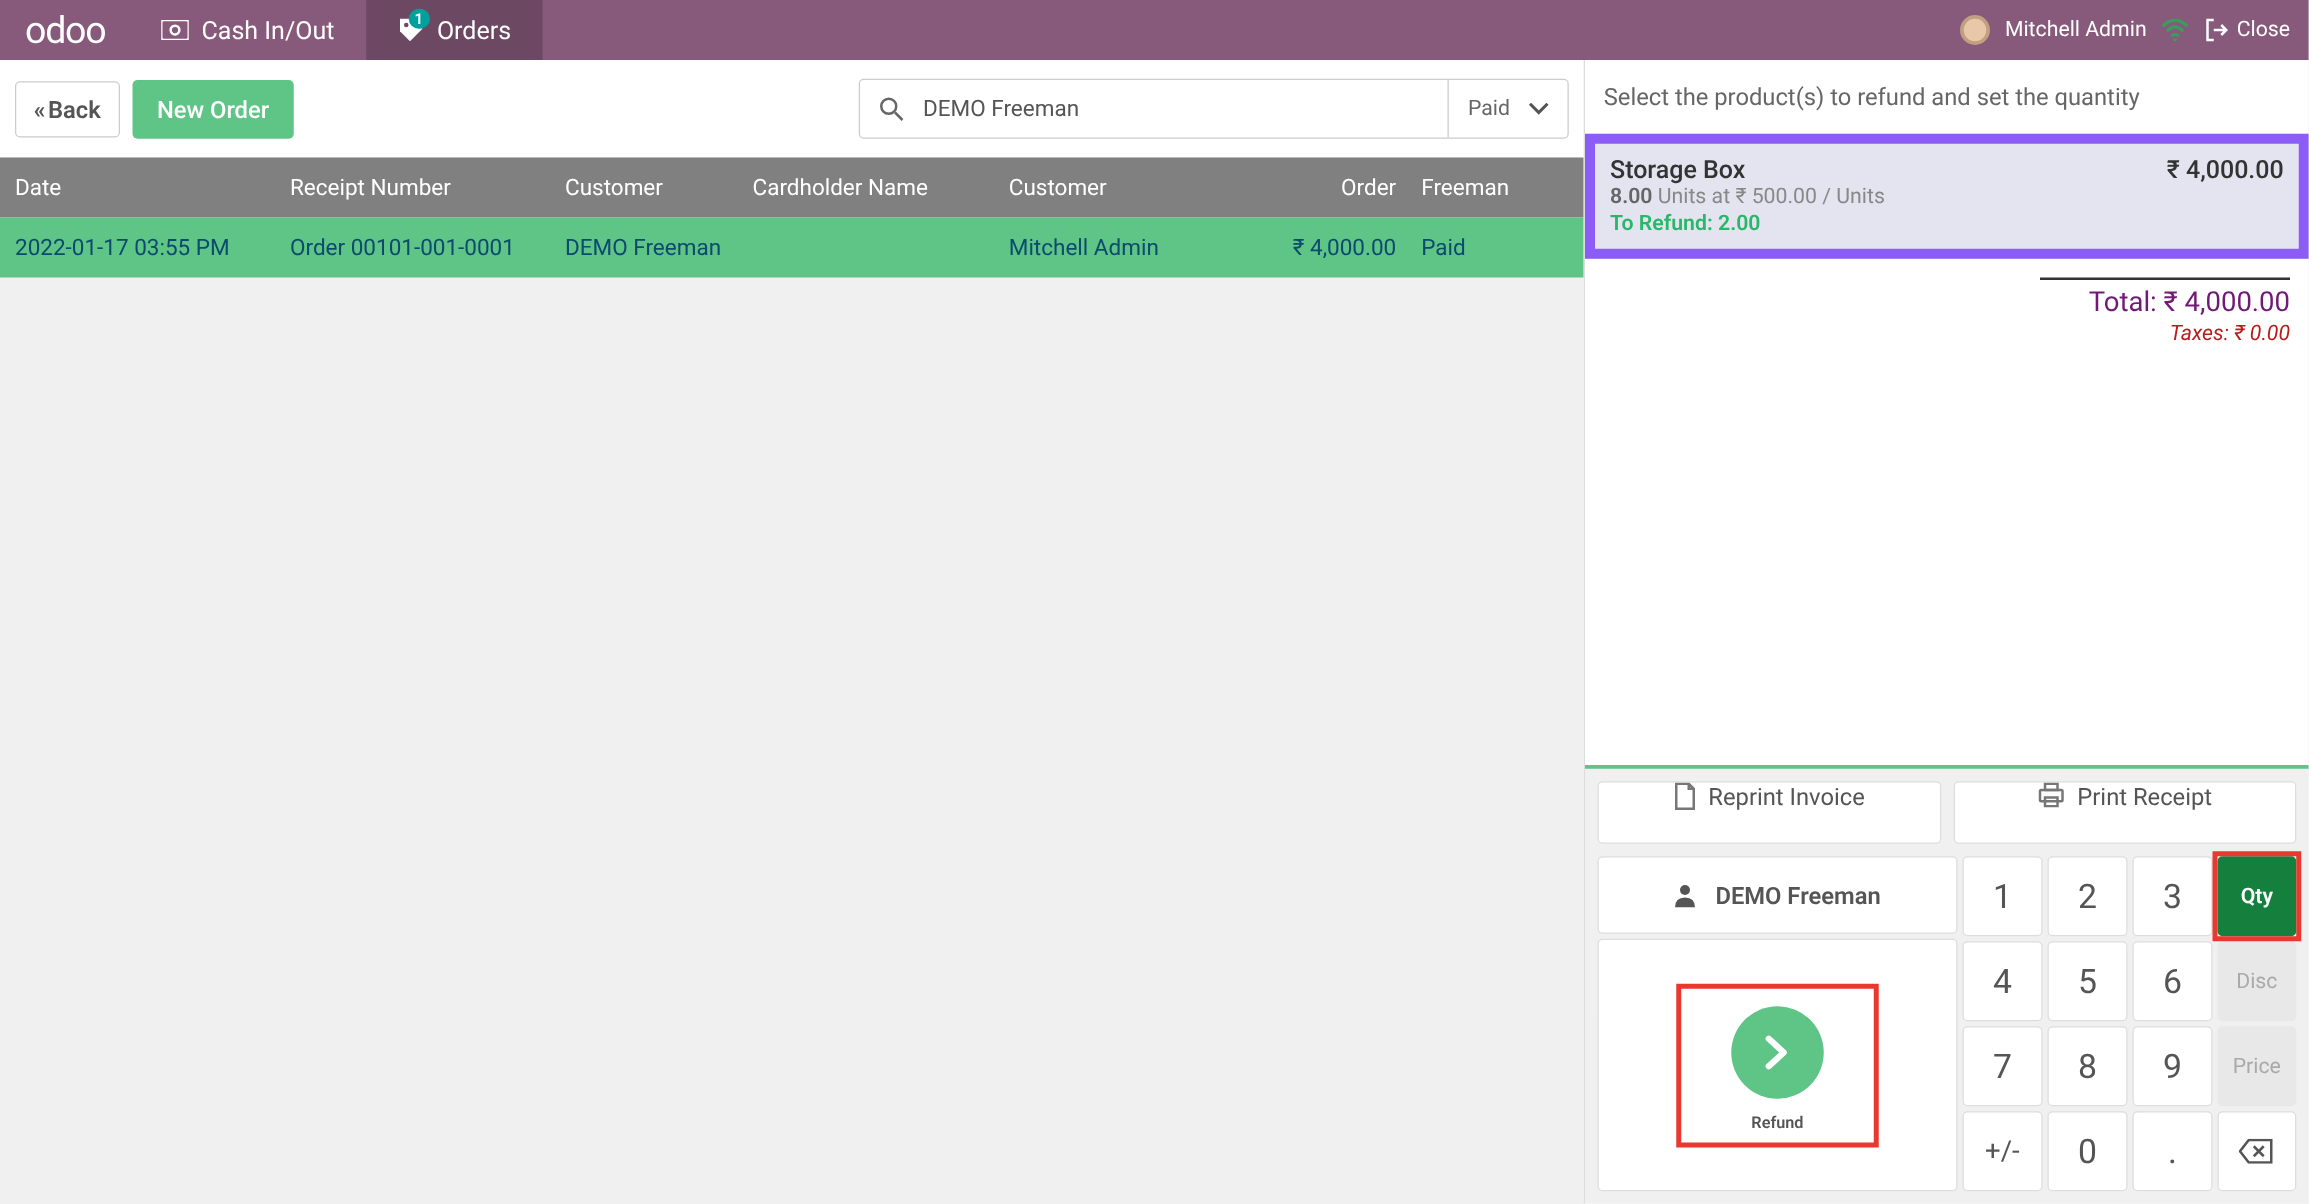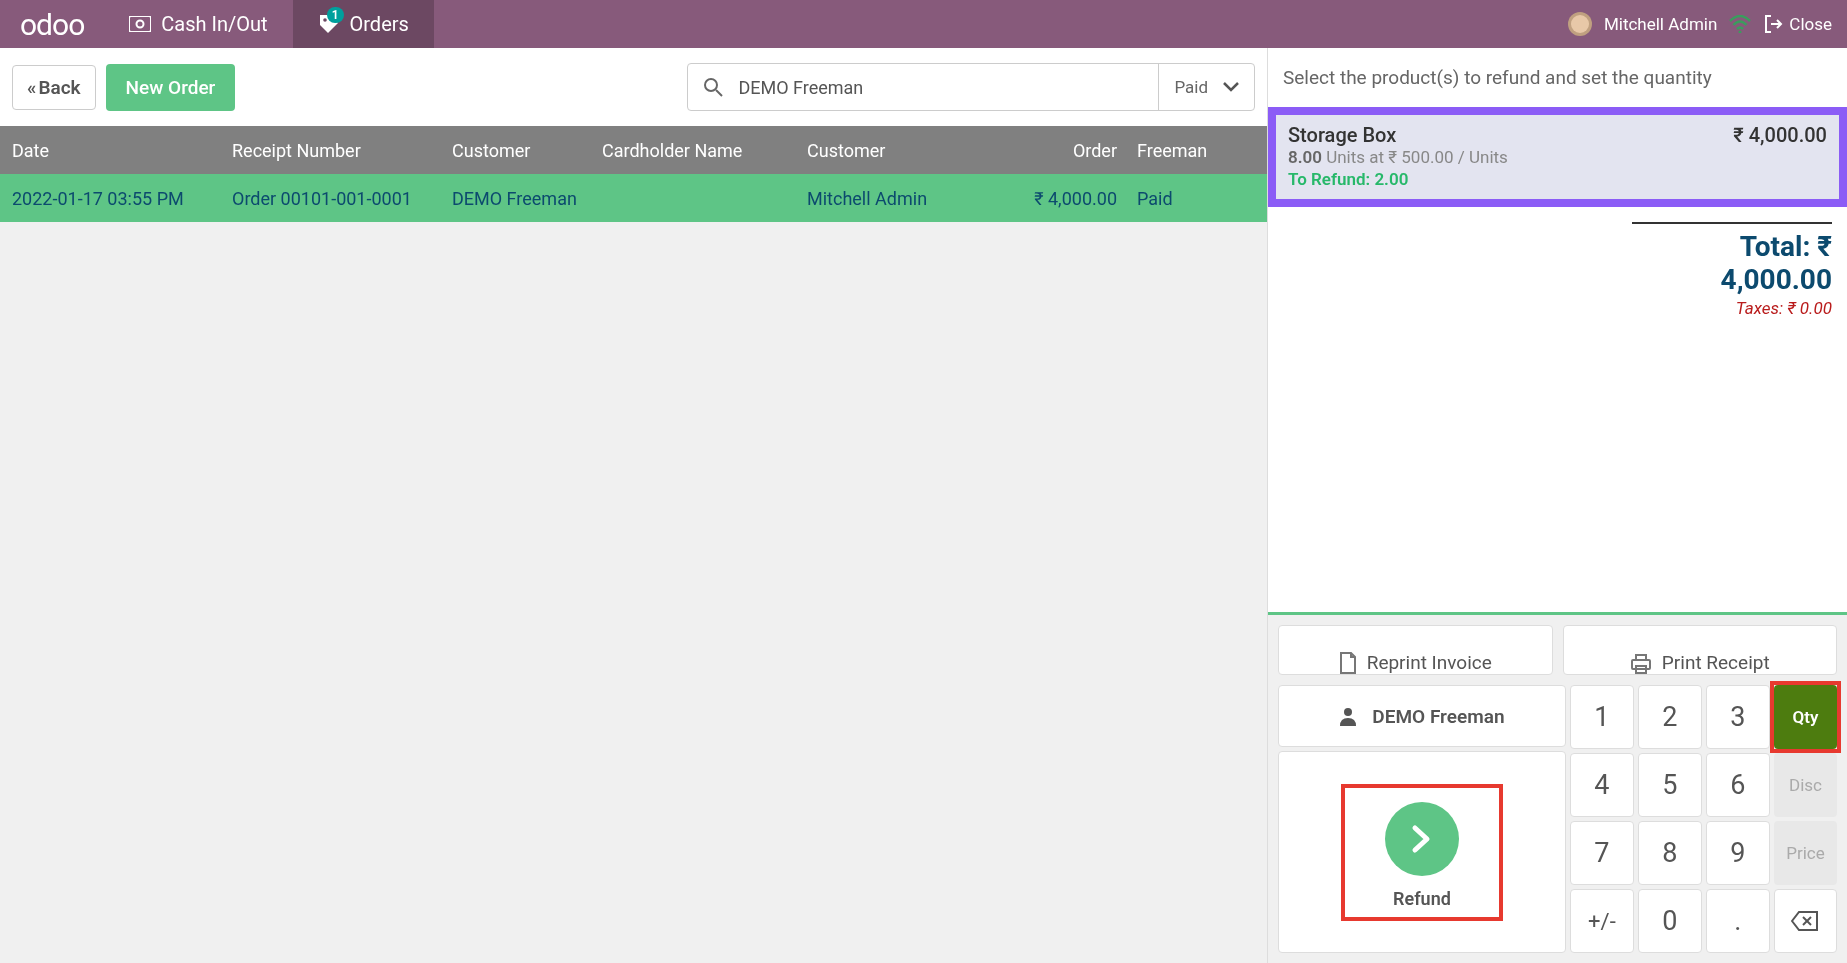--- a/index.html
+++ b/index.html
@@ -48,41 +48,41 @@
   .refund-header { padding: 18px 15px; font-size: 19px; color: #666; }
   .product-line { border: 8px solid #8b5cf6; background: #e3e4f0; padding: 8px 12px 10px; display: flex; justify-content: space-between;}
   .pl-left{}
   .pl-name { font-size: 20px; color: #333; font-weight:500;}
   .pl-qty-line { font-size: 17px; color: #888; }
   .pl-qty-bold { color: #666; font-weight: 600; }
   .pl-refund { font-size: 17px; color: #27b86a; font-weight: 600; margin-top:2px;}
   .pl-price { font-size: 20px; color: #333; font-weight:500;}
 
   .totals { margin: 15px 15px 0 auto; width: 200px; border-top: 2px solid #333; padding-top: 6px; text-align: right; }
-  .total-line { font-size: 28px; font-weight: 700; color: #0c4a6e;}
+  .total-line { font-size: 22px; font-weight: 400; color: #701a75;}
   .tax-line { font-size: 17px; color: #b91c1c; margin-top:2px;font-style:italic;}
 
   .right-spacer { flex:1; }
   .bottom-panel{ border-top: 3px solid #5ec586; background:#f0f0f0;}
   .receipt-btns { display: flex; padding: 10px; gap: 10px;}
-  .receipt-btn { flex: 1; background: #fff; border: 1px solid #ddd; border-radius: 4px; height: 50px; display: flex; align-items: flex-end; justify-content: center; gap: 10px; font-size: 19px; color: #555; cursor:pointer;}
+  .receipt-btn { flex: 1; background: #fff; border: 1px solid #ddd; border-radius: 4px; height: 50px; display: flex; align-items: flex-start; justify-content: center; gap: 10px; font-size: 19px; color: #555; cursor:pointer;}
 
   .pad-area { display: flex; padding: 0 10px 10px; gap: 4px;}
   .pad-left { width: 292px; display:flex; flex-direction:column; gap:4px;}
   .cust-btn { background:#fff; border:1px solid #ddd; border-radius:4px; height:62px; display:flex; align-items:center; justify-content:center; gap:15px; font-size:19px; color:#555; font-weight:600;}
   .refund-block{ background:#fff; border:1px solid #ddd; border-radius:4px; flex:1; display:flex; align-items:center; justify-content:center; position:relative;}
   .refund-highlight{ border:4px solid #e7392f; padding: 14px 40px 8px; display:flex; flex-direction:column; align-items:center;}
   .refund-circle{ width:74px; height:74px; border-radius:50%; background:#5ec586; display:flex; align-items:center; justify-content:center; color:#fff;}
-  .refund-label{ font-size:18px; color:#555; font-weight:600; margin-top:12px;text-align:center;}
+  .refund-label{ font-size:13px; color:#555; font-weight:600; margin-top:12px;text-align:center;}
 
   .numpad { display:grid; grid-template-columns: repeat(3, 64px); grid-template-rows: repeat(4, 64px); gap:4px;}
   .pad-btn{ background:#fff; border:1px solid #ddd; border-radius:4px; display:flex; align-items:center; justify-content:center; font-size:27px; color:#555; cursor:pointer;}
   .modcol { display:grid; grid-template-rows: repeat(4, 64px); gap:4px; width:64px;}
   .mod-btn{ border-radius:4px; display:flex; align-items:center; justify-content:center; font-size:17px; cursor:pointer;}
-  .mod-active{ background:#4d7c0f; color:#fff; font-weight:600;}
+  .mod-active{ background:#15803d; color:#fff; font-weight:600;}
   .mod-disabled{ background:#e8e8e8; color:#aaa;}
   .mod-highlight-wrap{ position:relative;}
   .mod-highlight{ position:absolute; inset:-4px; border:4px solid #e7392f; pointer-events:none;}
   .backspace-btn{ background:#fff; border:1px solid #ddd; color:#555;}
 
   svg { display:block; }
 </style>
 </head>
 <body>
 

